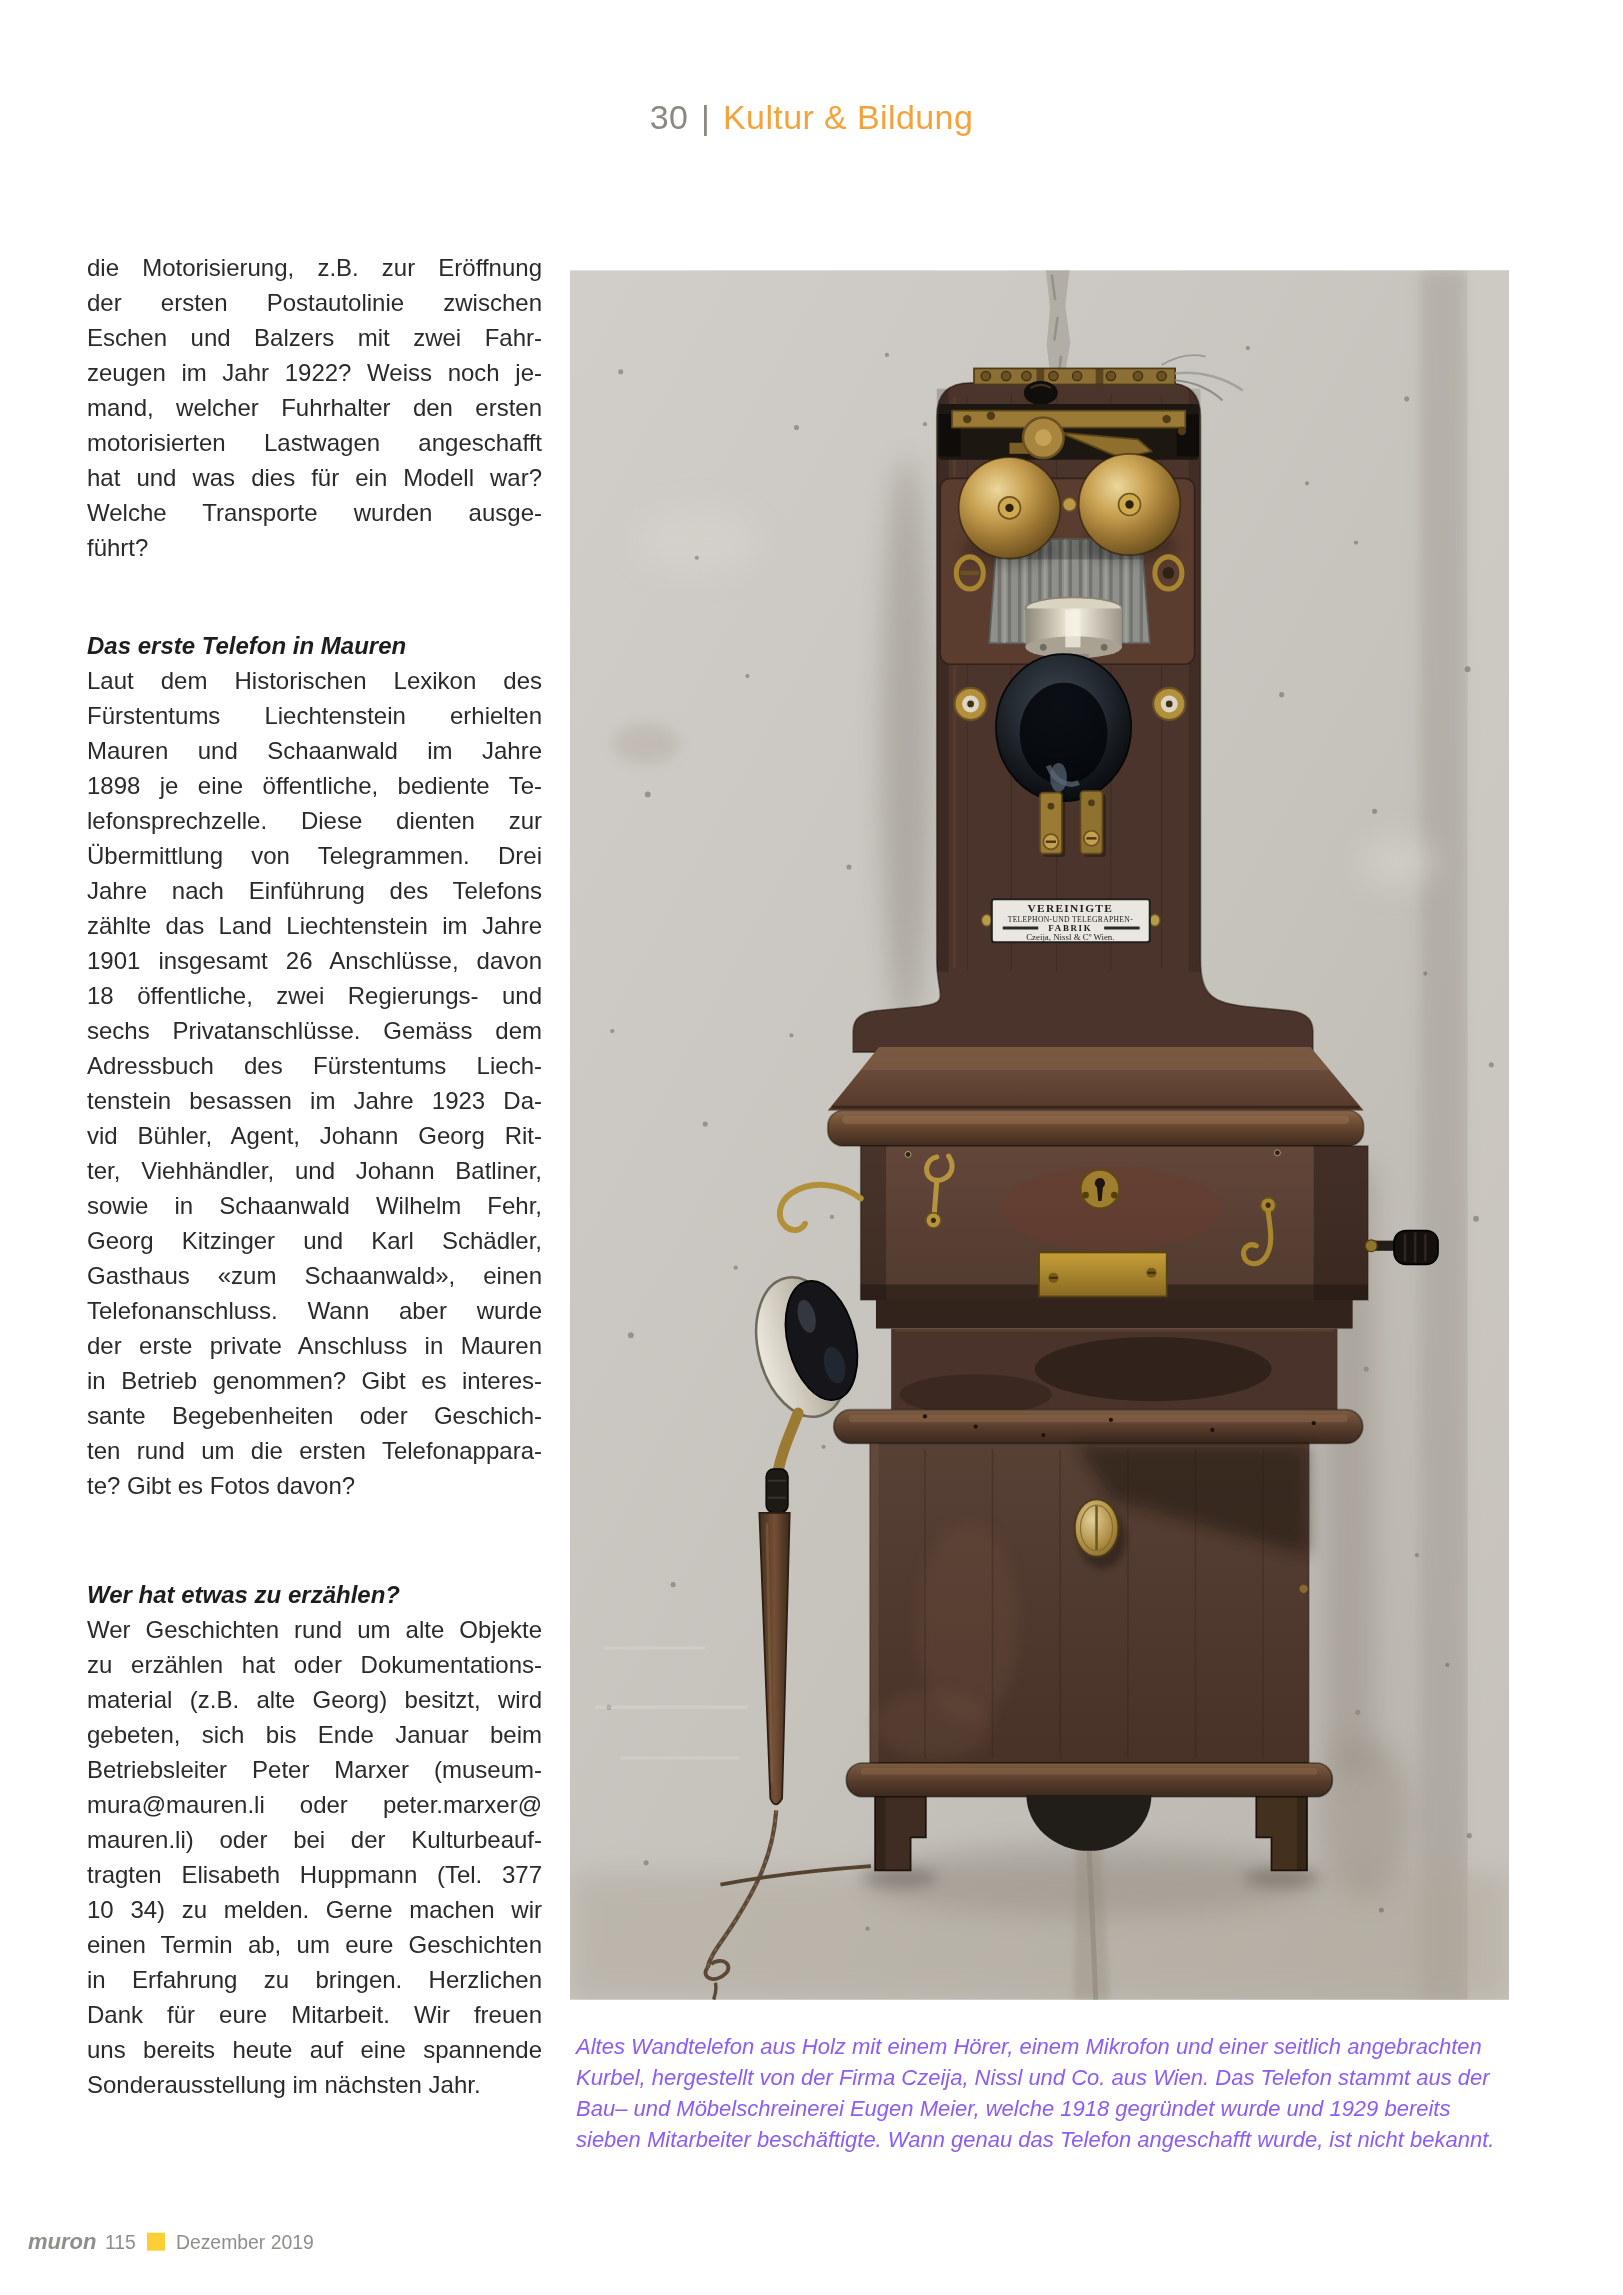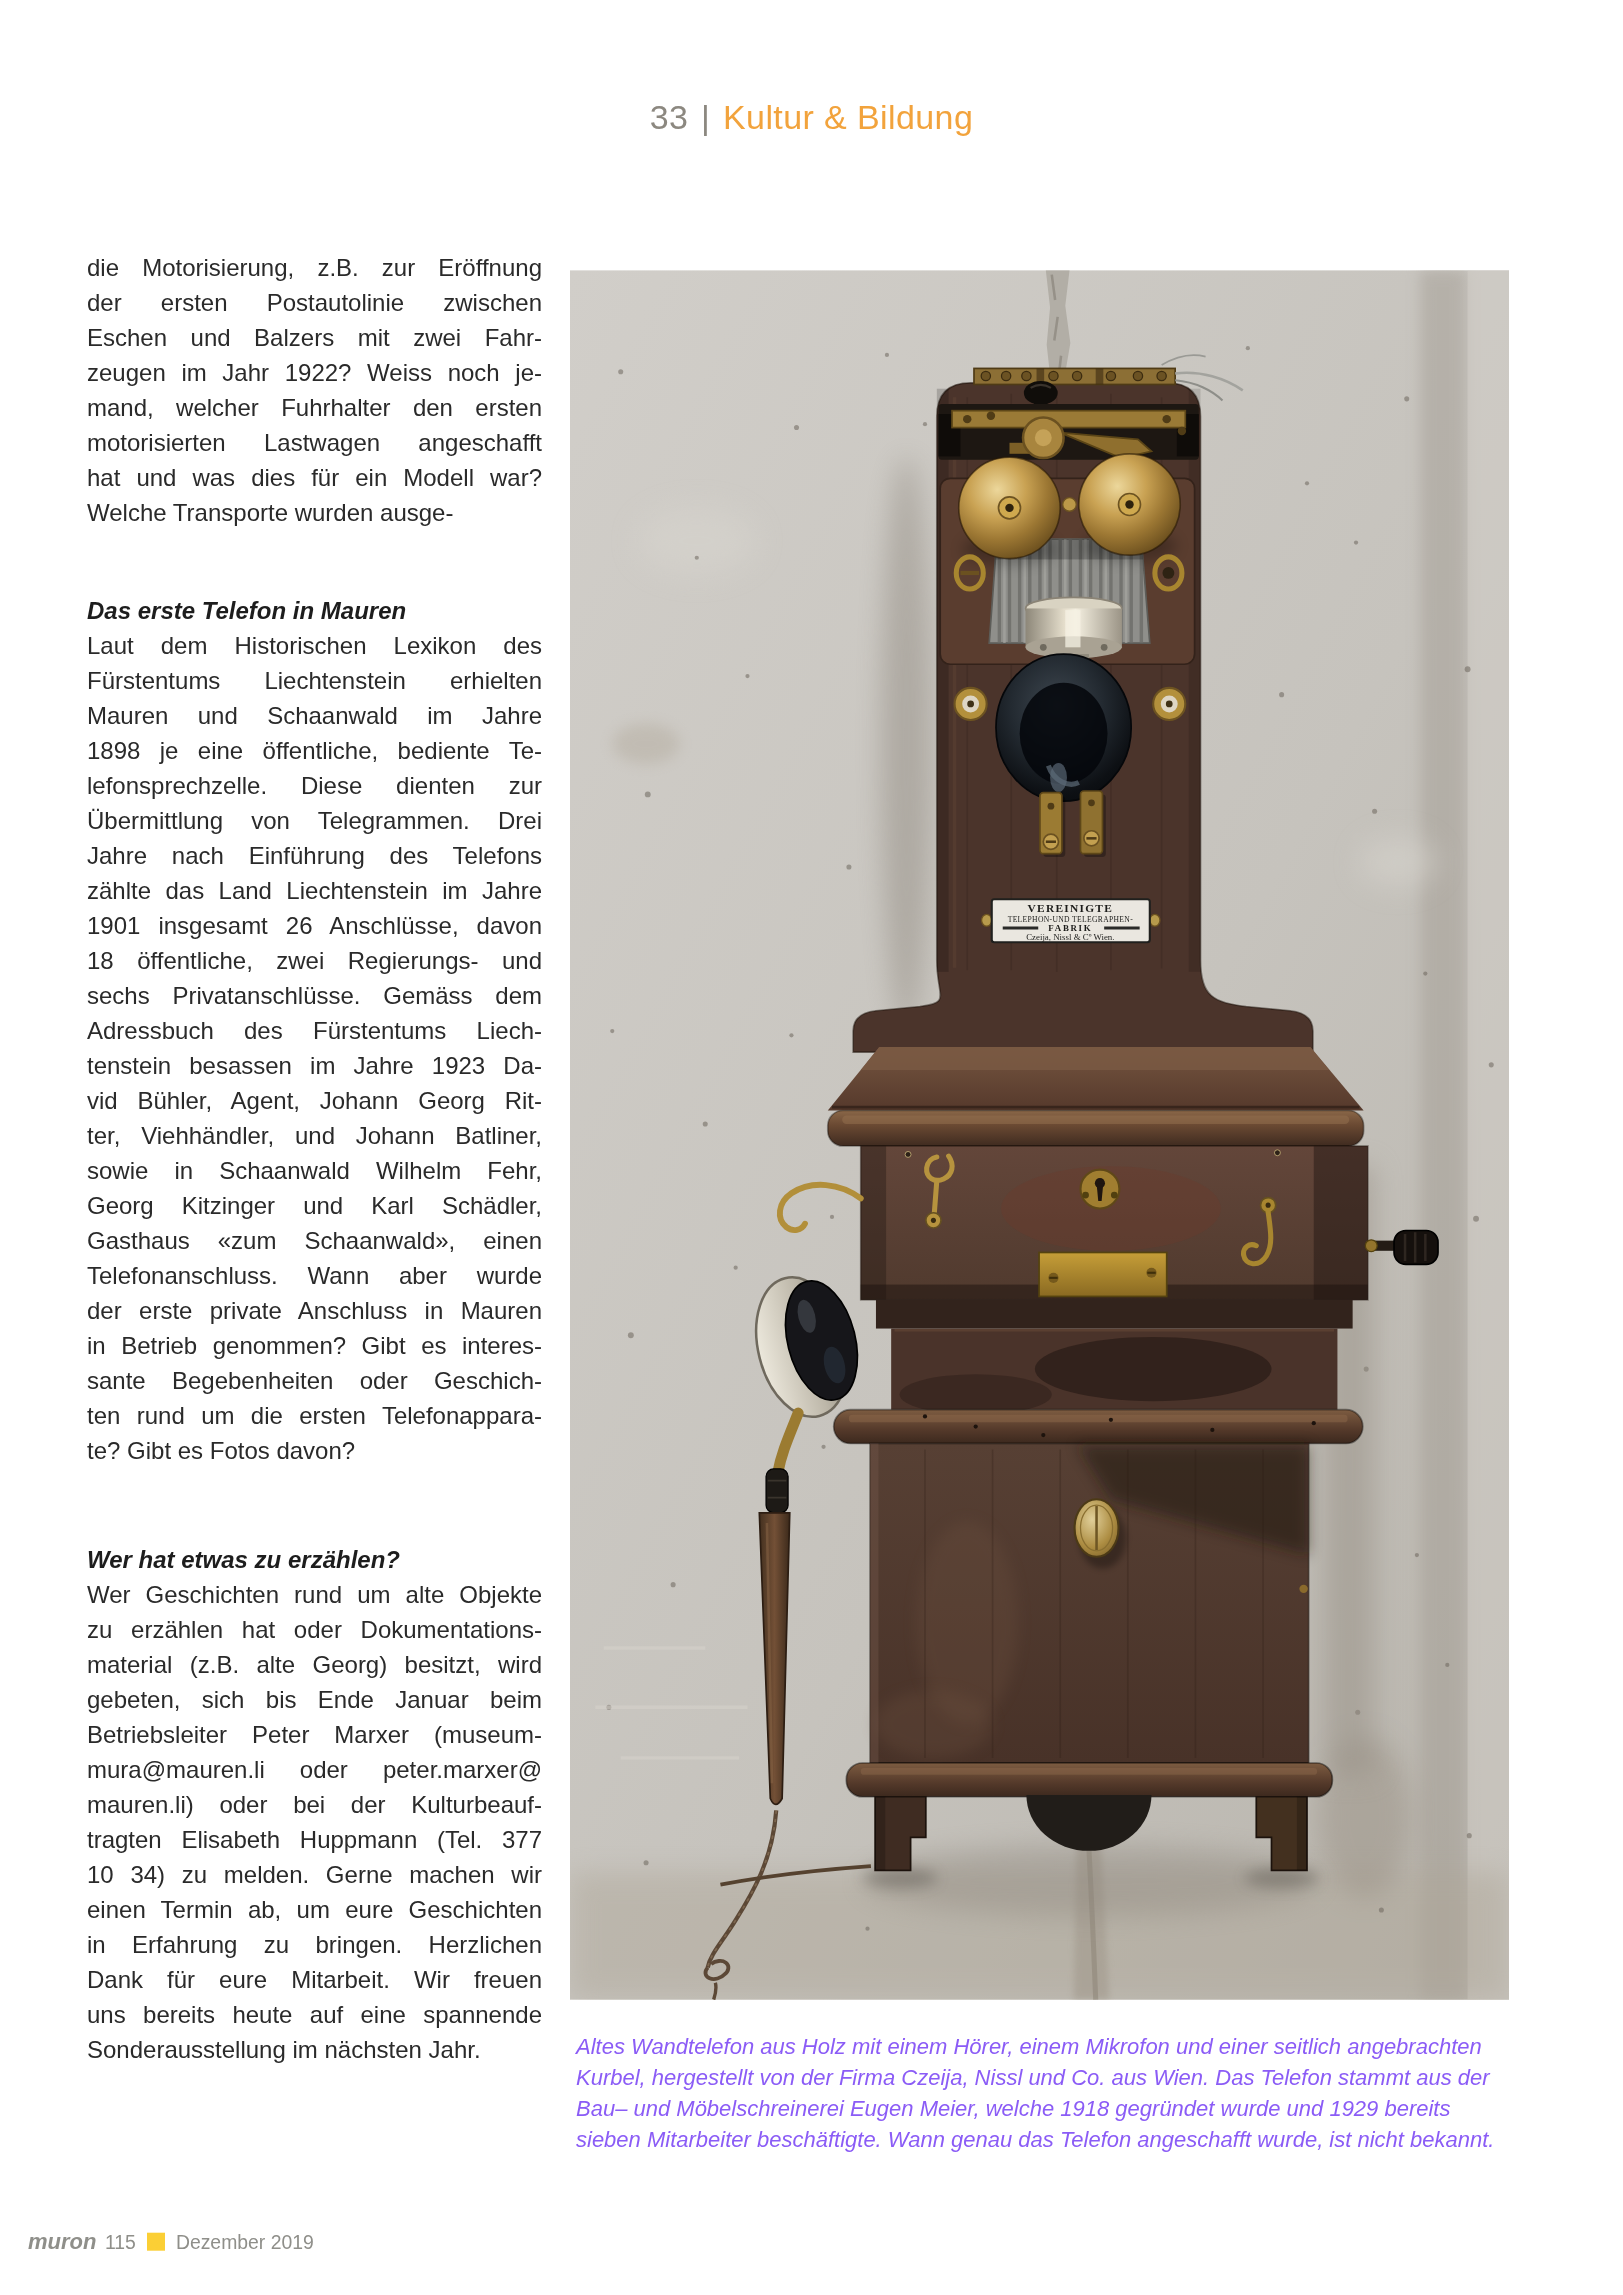--- a/index.html
+++ b/index.html
@@ -26,34 +26,35 @@
     color:#8F8F8A;font-size:19.4px;margin-left:12px;}
   .footer .mag{font-style:italic;font-weight:bold;font-size:22px;margin-right:8.5px;}
   .footer .sq{display:inline-block;width:18px;height:18px;background:#FBCF35;
     margin:0 11px;transform:translateY(1.7px);}
   svg text{font-family:"Liberation Serif",serif;fill:#1c1c1a;}
 </style>
 </head>
 <body>
 
 <div class="header">
-  <span class="num">33</span><span class="sep">|</span><span class="section">Kultur &amp; Bildung</span>
+  <span class="num">30</span><span class="sep">|</span><span class="section">Kultur &amp; Bildung</span>
 </div>
 
 <div class="column">
   <div class="para">
 
   <div class="line">die Motorisierung, z.B. zur Eröffnung</div>
       <div class="line">der ersten Postautolinie zwischen</div>
       <div class="line">Eschen und Balzers mit zwei Fahr-</div>
       <div class="line">zeugen im Jahr 1922? Weiss noch je-</div>
       <div class="line">mand, welcher Fuhrhalter den ersten</div>
       <div class="line">motorisierten Lastwagen angeschafft</div>
       <div class="line">hat und was dies für ein Modell war?</div>
       <div class="line">Welche Transporte wurden ausge-</div>
+      <div class="line">führt?</div>
     </div>
   <div class="vgap1"></div>
   <div class="heading">Das erste Telefon in Mauren</div>
   <div class="para">
 
   <div class="line">Laut dem Historischen Lexikon des</div>
       <div class="line">Fürstentums Liechtenstein erhielten</div>
       <div class="line">Mauren und Schaanwald im Jahre</div>
       <div class="line">1898 je eine öffentliche, bediente Te-</div>
       <div class="line">lefonsprechzelle. Diese dienten zur</div>

